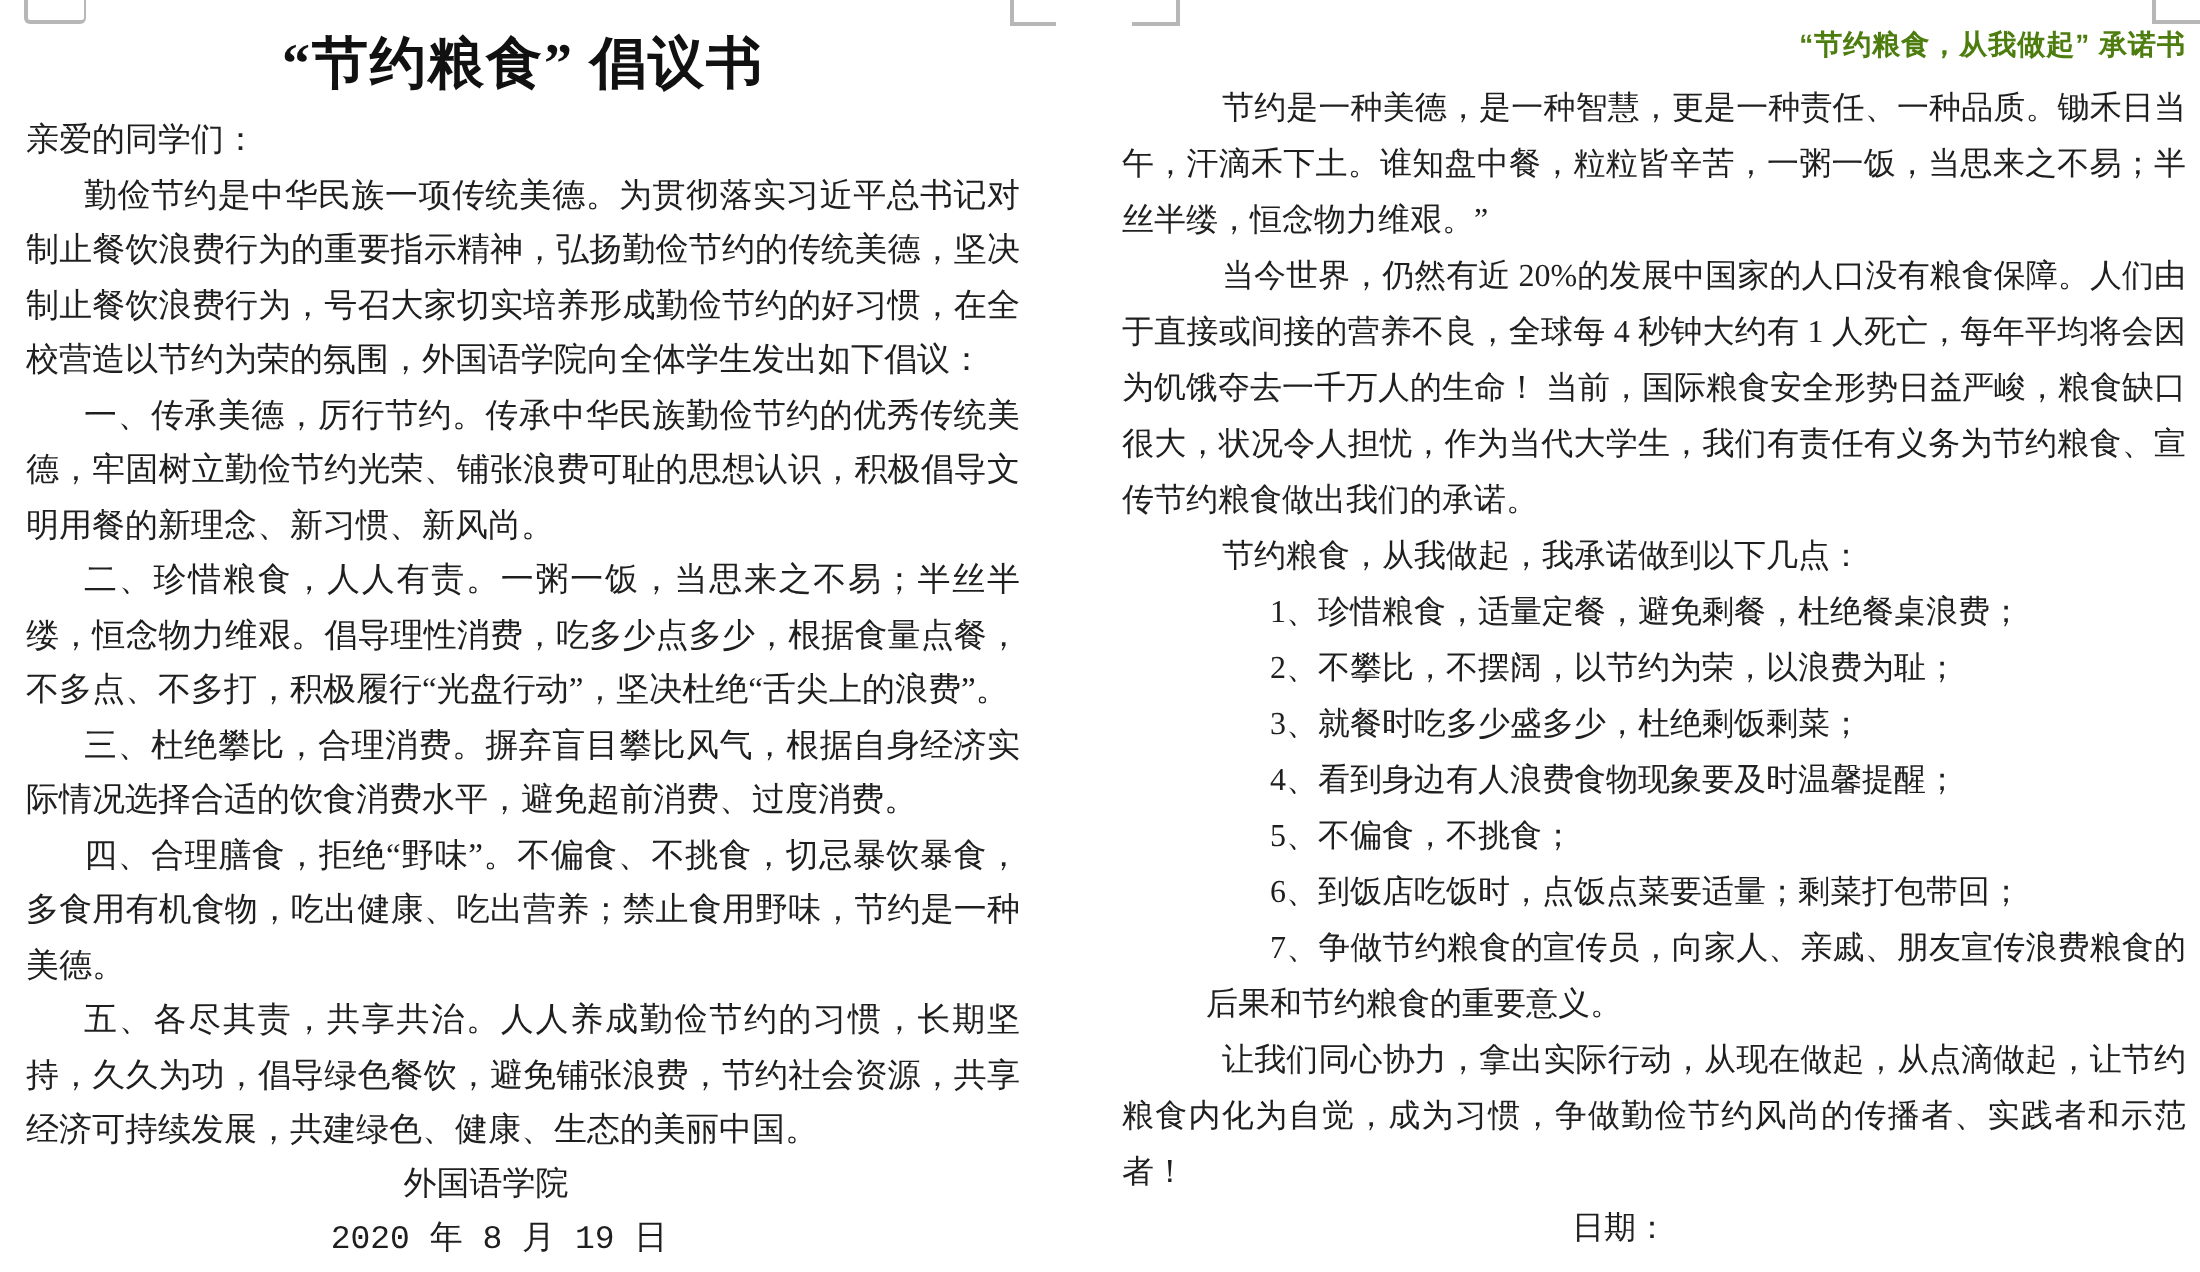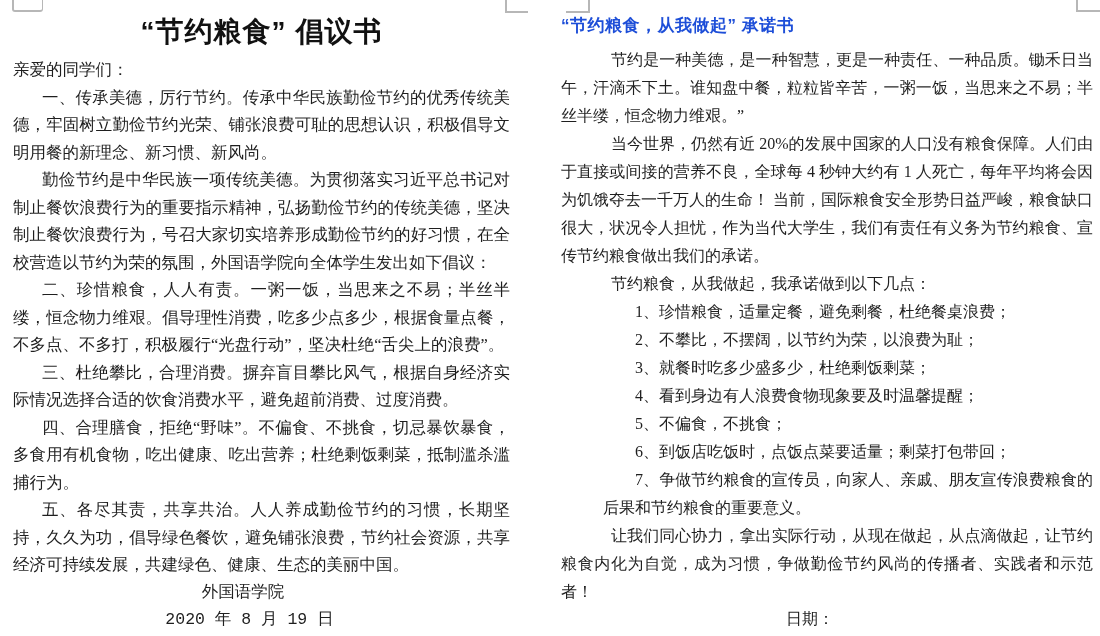--- a/index.html
+++ b/index.html
@@ -28,30 +28,30 @@
   .crop-mark.m4 { left: 1076px; width: 24px; height: 12px;
     border-left-width: 2px; border-bottom-width: 2px; }
 
   .page { position: absolute; top: 0; height: 636px; box-sizing: border-box; }
   .page.left  { left: 0;     width: 550px; padding: 0 40px 0 13px; }
   .page.right { left: 550px; width: 550px; padding: 0 7px 0 11px; }
 
   .page.left .doc-title {
     margin: 13px 0 5px 0;
     text-align: center;
-    font-family: Liberation Sans, sans-serif;
+    font-family: Liberation Serif, serif;
     font-weight: bold; font-size: 28px; letter-spacing: 1px;
     color: #111;
   }
   .page.right .doc-title {
     margin: 14px 0 9px 0;
-    text-align: left;
+    text-align: right;
     font-family: "Liberation Sans", "DejaVu Sans", sans-serif;
-    font-weight: bold; font-size: 17px; letter-spacing: 0.5px;
-    color: #1d4ed8;
+    font-weight: bold; font-size: 14px; letter-spacing: 0.5px;
+    color: #4d7c0f;
   }
 
   .page.left  { font-size: 16.5px; }
   .page.right { font-size: 16px; }
 
   .page.left  p, .page.left  .line { margin: 0; line-height: 27.5px; text-align: justify; }
   .page.right p, .page.right .line { margin: 0; line-height: 28px;  text-align: justify; }
 
   .page.left  p.indent { text-indent: 29px; }
   .page.right p.indent { text-indent: 50px; }
@@ -72,25 +72,25 @@
 
   <div class="crop-mark m1"></div>
   <div class="crop-mark m2"></div>
   <div class="crop-mark m3"></div>
   <div class="crop-mark m4"></div>
 
   <div class="page left">
     <div class="doc-title">“节约粮食” 倡议书</div>
     <div class="salutation">亲爱的同学们：</div>
 
+    <p class="indent">勤俭节约是中华民族一项传统美德。为贯彻落实习近平总书记对制止餐饮浪费行为的重要指示精神，弘扬勤俭节约的传统美德，坚决制止餐饮浪费行为，号召大家切实培养形成勤俭节约的好习惯，在全校营造以节约为荣的氛围，外国语学院向全体学生发出如下倡议：</p>
     <p class="indent">一、传承美德，厉行节约。传承中华民族勤俭节约的优秀传统美德，牢固树立勤俭节约光荣、铺张浪费可耻的思想认识，积极倡导文明用餐的新理念、新习惯、新风尚。</p>
-    <p class="indent">勤俭节约是中华民族一项传统美德。为贯彻落实习近平总书记对制止餐饮浪费行为的重要指示精神，弘扬勤俭节约的传统美德，坚决制止餐饮浪费行为，号召大家切实培养形成勤俭节约的好习惯，在全校营造以节约为荣的氛围，外国语学院向全体学生发出如下倡议：</p>
     <p class="indent">二、珍惜粮食，人人有责。一粥一饭，当思来之不易；半丝半缕，恒念物力维艰。倡导理性消费，吃多少点多少，根据食量点餐，不多点、不多打，积极履行“光盘行动”，坚决杜绝“舌尖上的浪费”。</p>
     <p class="indent">三、杜绝攀比，合理消费。摒弃盲目攀比风气，根据自身经济实际情况选择合适的饮食消费水平，避免超前消费、过度消费。</p>
-    <p class="indent">四、合理膳食，拒绝“野味”。不偏食、不挑食，切忌暴饮暴食，多食用有机食物，吃出健康、吃出营养；杜绝剩饭剩菜，抵制滥杀滥捕行为。</p>
+    <p class="indent">四、合理膳食，拒绝“野味”。不偏食、不挑食，切忌暴饮暴食，多食用有机食物，吃出健康、吃出营养；禁止食用野味，节约是一种美德。</p>
     <p class="indent">五、各尽其责，共享共治。人人养成勤俭节约的习惯，长期坚持，久久为功，倡导绿色餐饮，避免铺张浪费，节约社会资源，共享经济可持续发展，共建绿色、健康、生态的美丽中国。</p>
 
     <div class="sig-block">
       <div class="sig-name">外国语学院</div>
       <div class="sig-date">2020 年 8 月 19 日</div>
     </div>
   </div>
 
   <div class="page right">
     <div class="doc-title">“节约粮食，从我做起” 承诺书</div>

